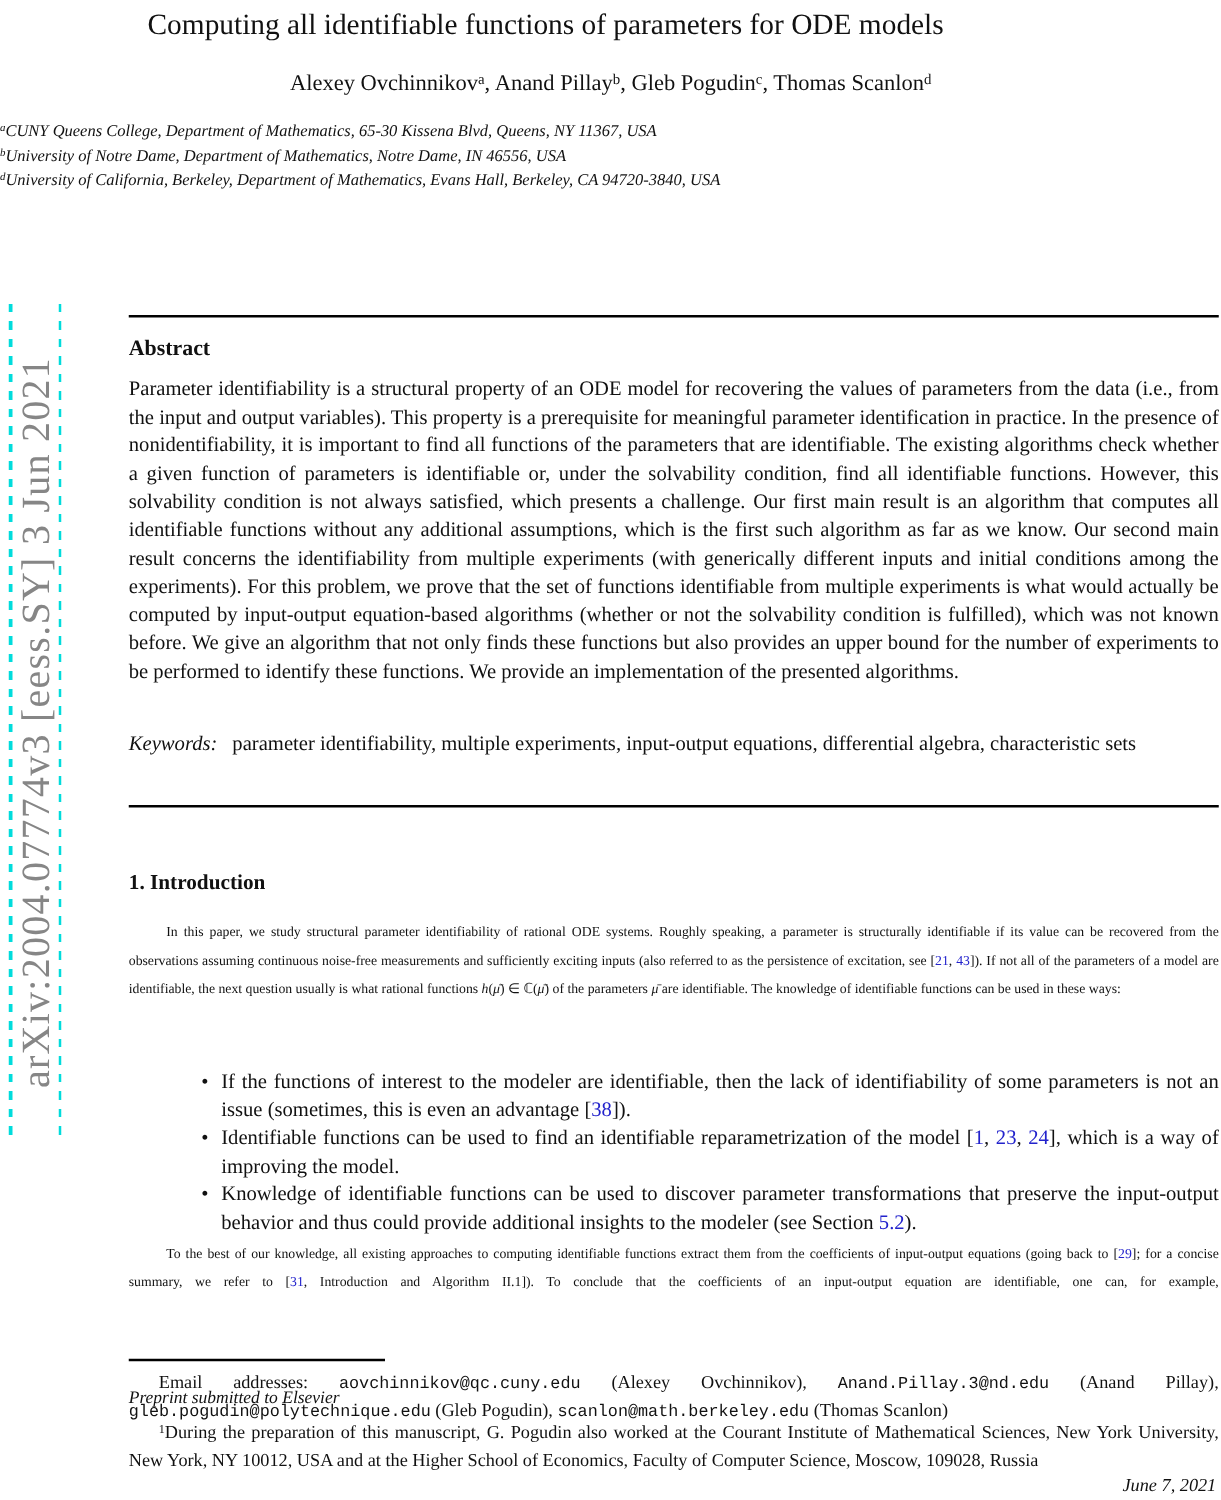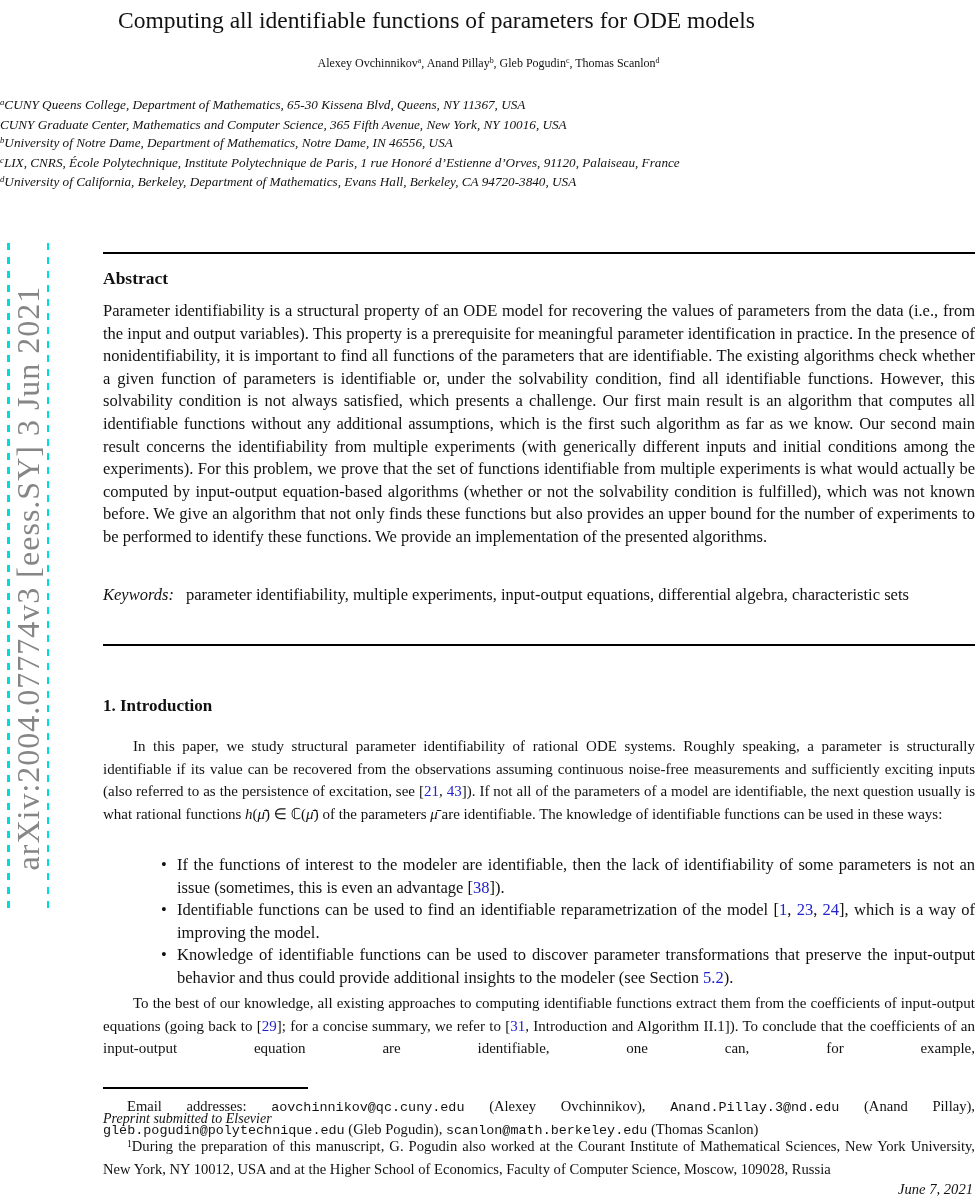--- a/index.html
+++ b/index.html
@@ -11,41 +11,41 @@
   .wm-dash{position:absolute;top:0;bottom:0;width:2.5px;
            background:repeating-linear-gradient(to bottom,var(--dash,#00dcdc) 0 7px,transparent 7px 14px);}
   .wm-dash.left{left:0;}
   .wm-dash.right{right:0;}
   .wm-text{position:absolute;left:-314px;top:314px;width:670px;height:42px;
            transform:rotate(-90deg);font-size:32px;line-height:42px;text-align:center;
            color:var(--wm,#868686);letter-spacing:1px;white-space:nowrap;}
 
   
   .title{position:absolute;top:7px;left:0;width:873px;text-align:center;font-size:23.5px;}
-  .authors{position:absolute;top:56px;left:0;width:977px;text-align:center;font-size:12px;}
+  .authors{position:absolute;top:56px;left:0;width:977px;text-align:center;font-size:18px;}
   .affils{position:absolute;top:96px;left:0;width:977px;text-align:left;
           font-style:italic;font-size:13.2px;line-height:18.6px;}
 
   
   .rule{position:absolute;left:103px;width:872px;height:2px;background:#000;}
   .rule-top{top:252px;}
   .rule-bottom{top:644px;}
   .fn-rule{position:absolute;left:103px;top:1087px;width:205px;height:2px;background:#000;}
 
   
   .abs-head{position:absolute;top:268px;left:103px;font-weight:bold;font-size:17.5px;}
   .abs-body{position:absolute;top:300px;left:103px;width:872px;
             font-size:16.5px;line-height:22.6px;text-align:justify;}
   .keywords{position:absolute;top:584px;left:103px;width:872px;
             font-size:16.5px;line-height:22.6px;text-align:justify;}
   .keywords .kw-label{font-style:italic;margin-right:12px;}
 
   
   .sec-head{position:absolute;top:696px;left:103px;font-weight:bold;font-size:17px;}
-  .body-par{font-size:15px;line-height:22.6px;text-align:justify;}
+  .body-par{font-size:11px;line-height:22.6px;text-align:justify;}
   .para1{position:absolute;top:735px;left:103px;width:872px;text-indent:30px;}
   .bullets{position:absolute;top:854px;left:103px;width:872px;}
   .bullets ul{margin:0;padding:0;list-style:none;}
   .bullets li{position:relative;margin-left:74px;font-size:16.5px;line-height:22.6px;text-align:justify;}
   .bullets li::before{content:"\2022";position:absolute;left:-16px;}
   .para2{position:absolute;top:992px;left:103px;width:872px;text-indent:30px;text-align-last:justify;}
 
   
   .emails{position:absolute;top:1096px;left:103px;width:872px;
           font-size:14.6px;line-height:20.5px;text-indent:24px;text-align:justify;}
@@ -69,23 +69,21 @@
   <div class="watermark">
     <div class="wm-dash left"></div>
     <div class="wm-dash right"></div>
     <div class="wm-text">arXiv:2004.07774v3  [eess.SY]  3 Jun 2021</div>
   </div>
 
   <div class="title">Computing all identifiable functions of parameters for ODE models</div>
   <div class="authors"><span>Alexey Ovchinnikov</span><span class="sup">a</span><span>, </span><span>Anand Pillay</span><span class="sup">b</span><span>, </span><span>Gleb Pogudin</span><span class="sup">c</span><span>, </span><span>Thomas Scanlon</span><span class="sup">d</span></div>
   <div class="affils">
     <div><span class="sup">a</span><span>CUNY Queens College, Department of Mathematics, 65-30 Kissena Blvd, Queens, NY 11367, USA</span></div>
-    <div><span>CUNY Graduate Center, Mathematics and Computer Science, 365 Fifth Avenue, New York, NY 10016, USA</span></div>
     <div><span class="sup">b</span><span>University of Notre Dame, Department of Mathematics, Notre Dame, IN 46556, USA</span></div>
-    <div><span class="sup">c</span><span>LIX, CNRS, École Polytechnique, Institute Polytechnique de Paris, 1 rue Honoré d’Estienne d’Orves, 91120, Palaiseau, France</span></div>
     <div><span class="sup">d</span><span>University of California, Berkeley, Department of Mathematics, Evans Hall, Berkeley, CA 94720-3840, USA</span></div>
   </div>
 
   <div class="rule rule-top"></div>
   <div class="abs-head">Abstract</div>
   <div class="abs-body">Parameter identifiability is a structural property of an ODE model for recovering the values of parameters from the data (i.e., from the input and output variables). This property is a prerequisite for meaningful parameter identification in practice. In the presence of nonidentifiability, it is important to find all functions of the parameters that are identifiable. The existing algorithms check whether a given function of parameters is identifiable or, under the solvability condition, find all identifiable functions. However, this solvability condition is not always satisfied, which presents a challenge. Our first main result is an algorithm that computes all identifiable functions without any additional assumptions, which is the first such algorithm as far as we know. Our second main result concerns the identifiability from multiple experiments (with generically different inputs and initial conditions among the experiments). For this problem, we prove that the set of functions identifiable from multiple experiments is what would actually be computed by input-output equation-based algorithms (whether or not the solvability condition is fulfilled), which was not known before. We give an algorithm that not only finds these functions but also provides an upper bound for the number of experiments to be performed to identify these functions. We provide an implementation of the presented algorithms.</div>
   <div class="keywords">
     <span class="kw-label">Keywords:</span><span>parameter identifiability, multiple experiments, input-output equations, differential algebra, characteristic sets</span>
   </div>
   <div class="rule rule-bottom"></div>

